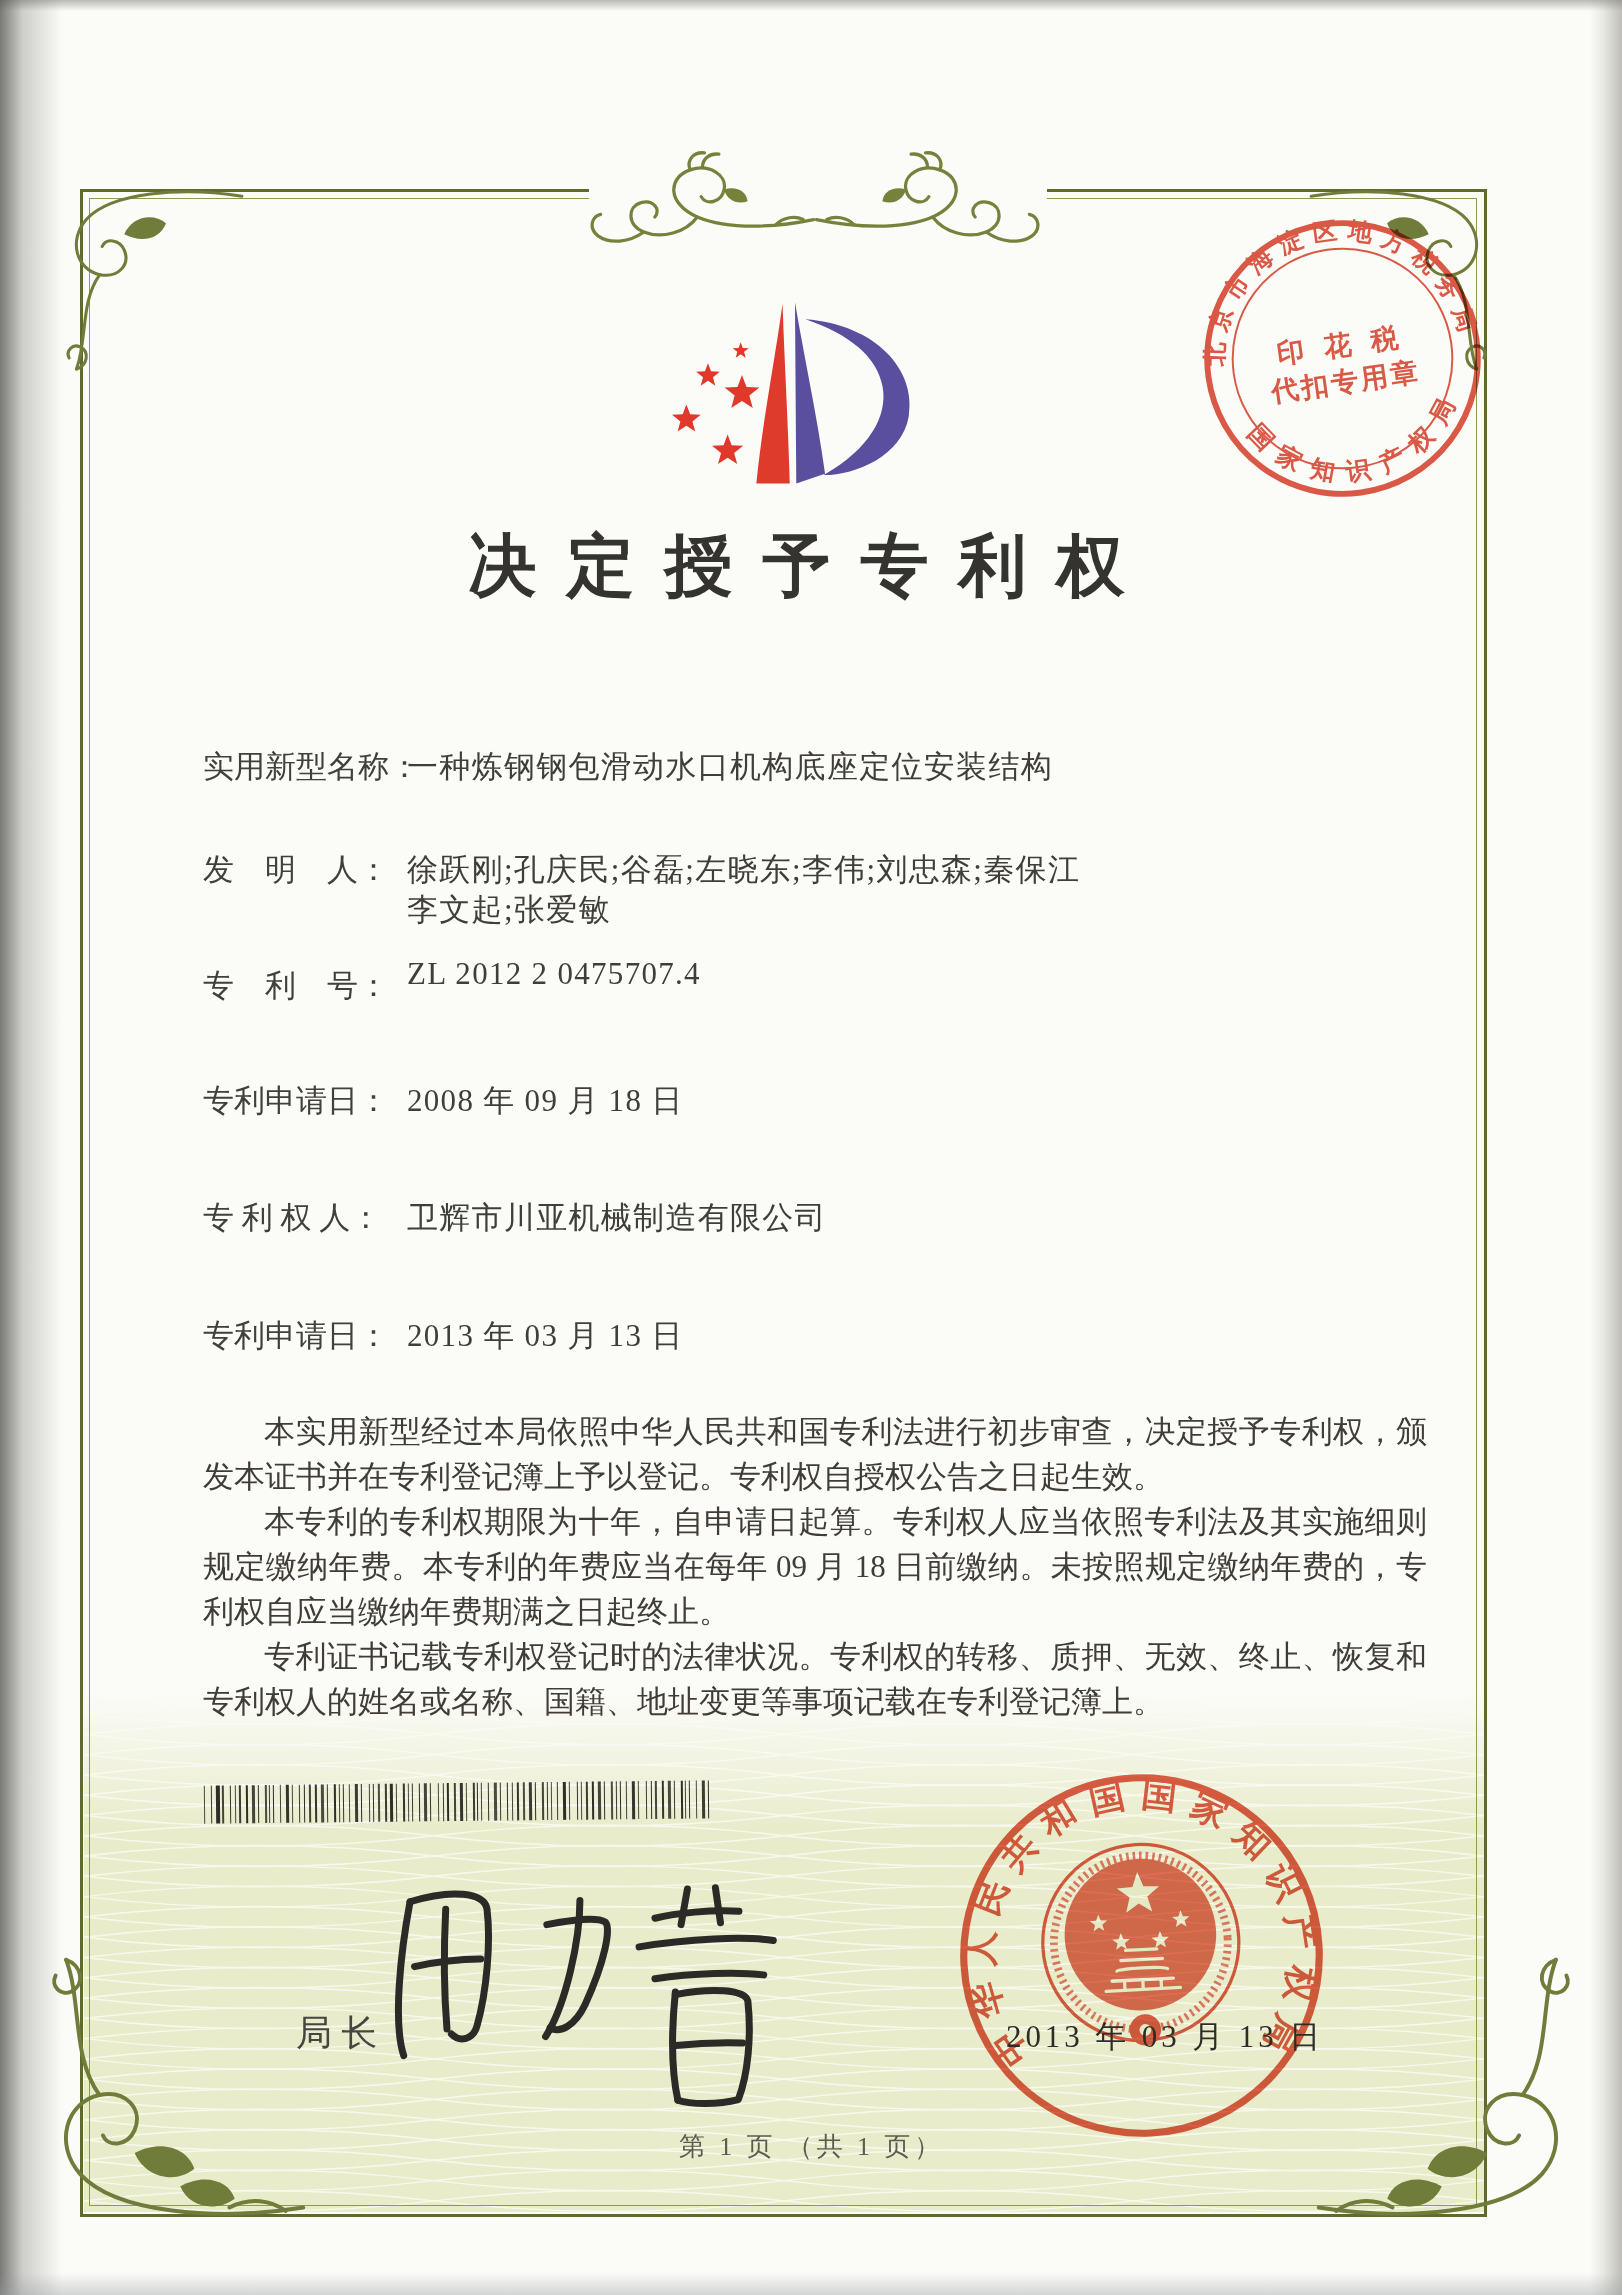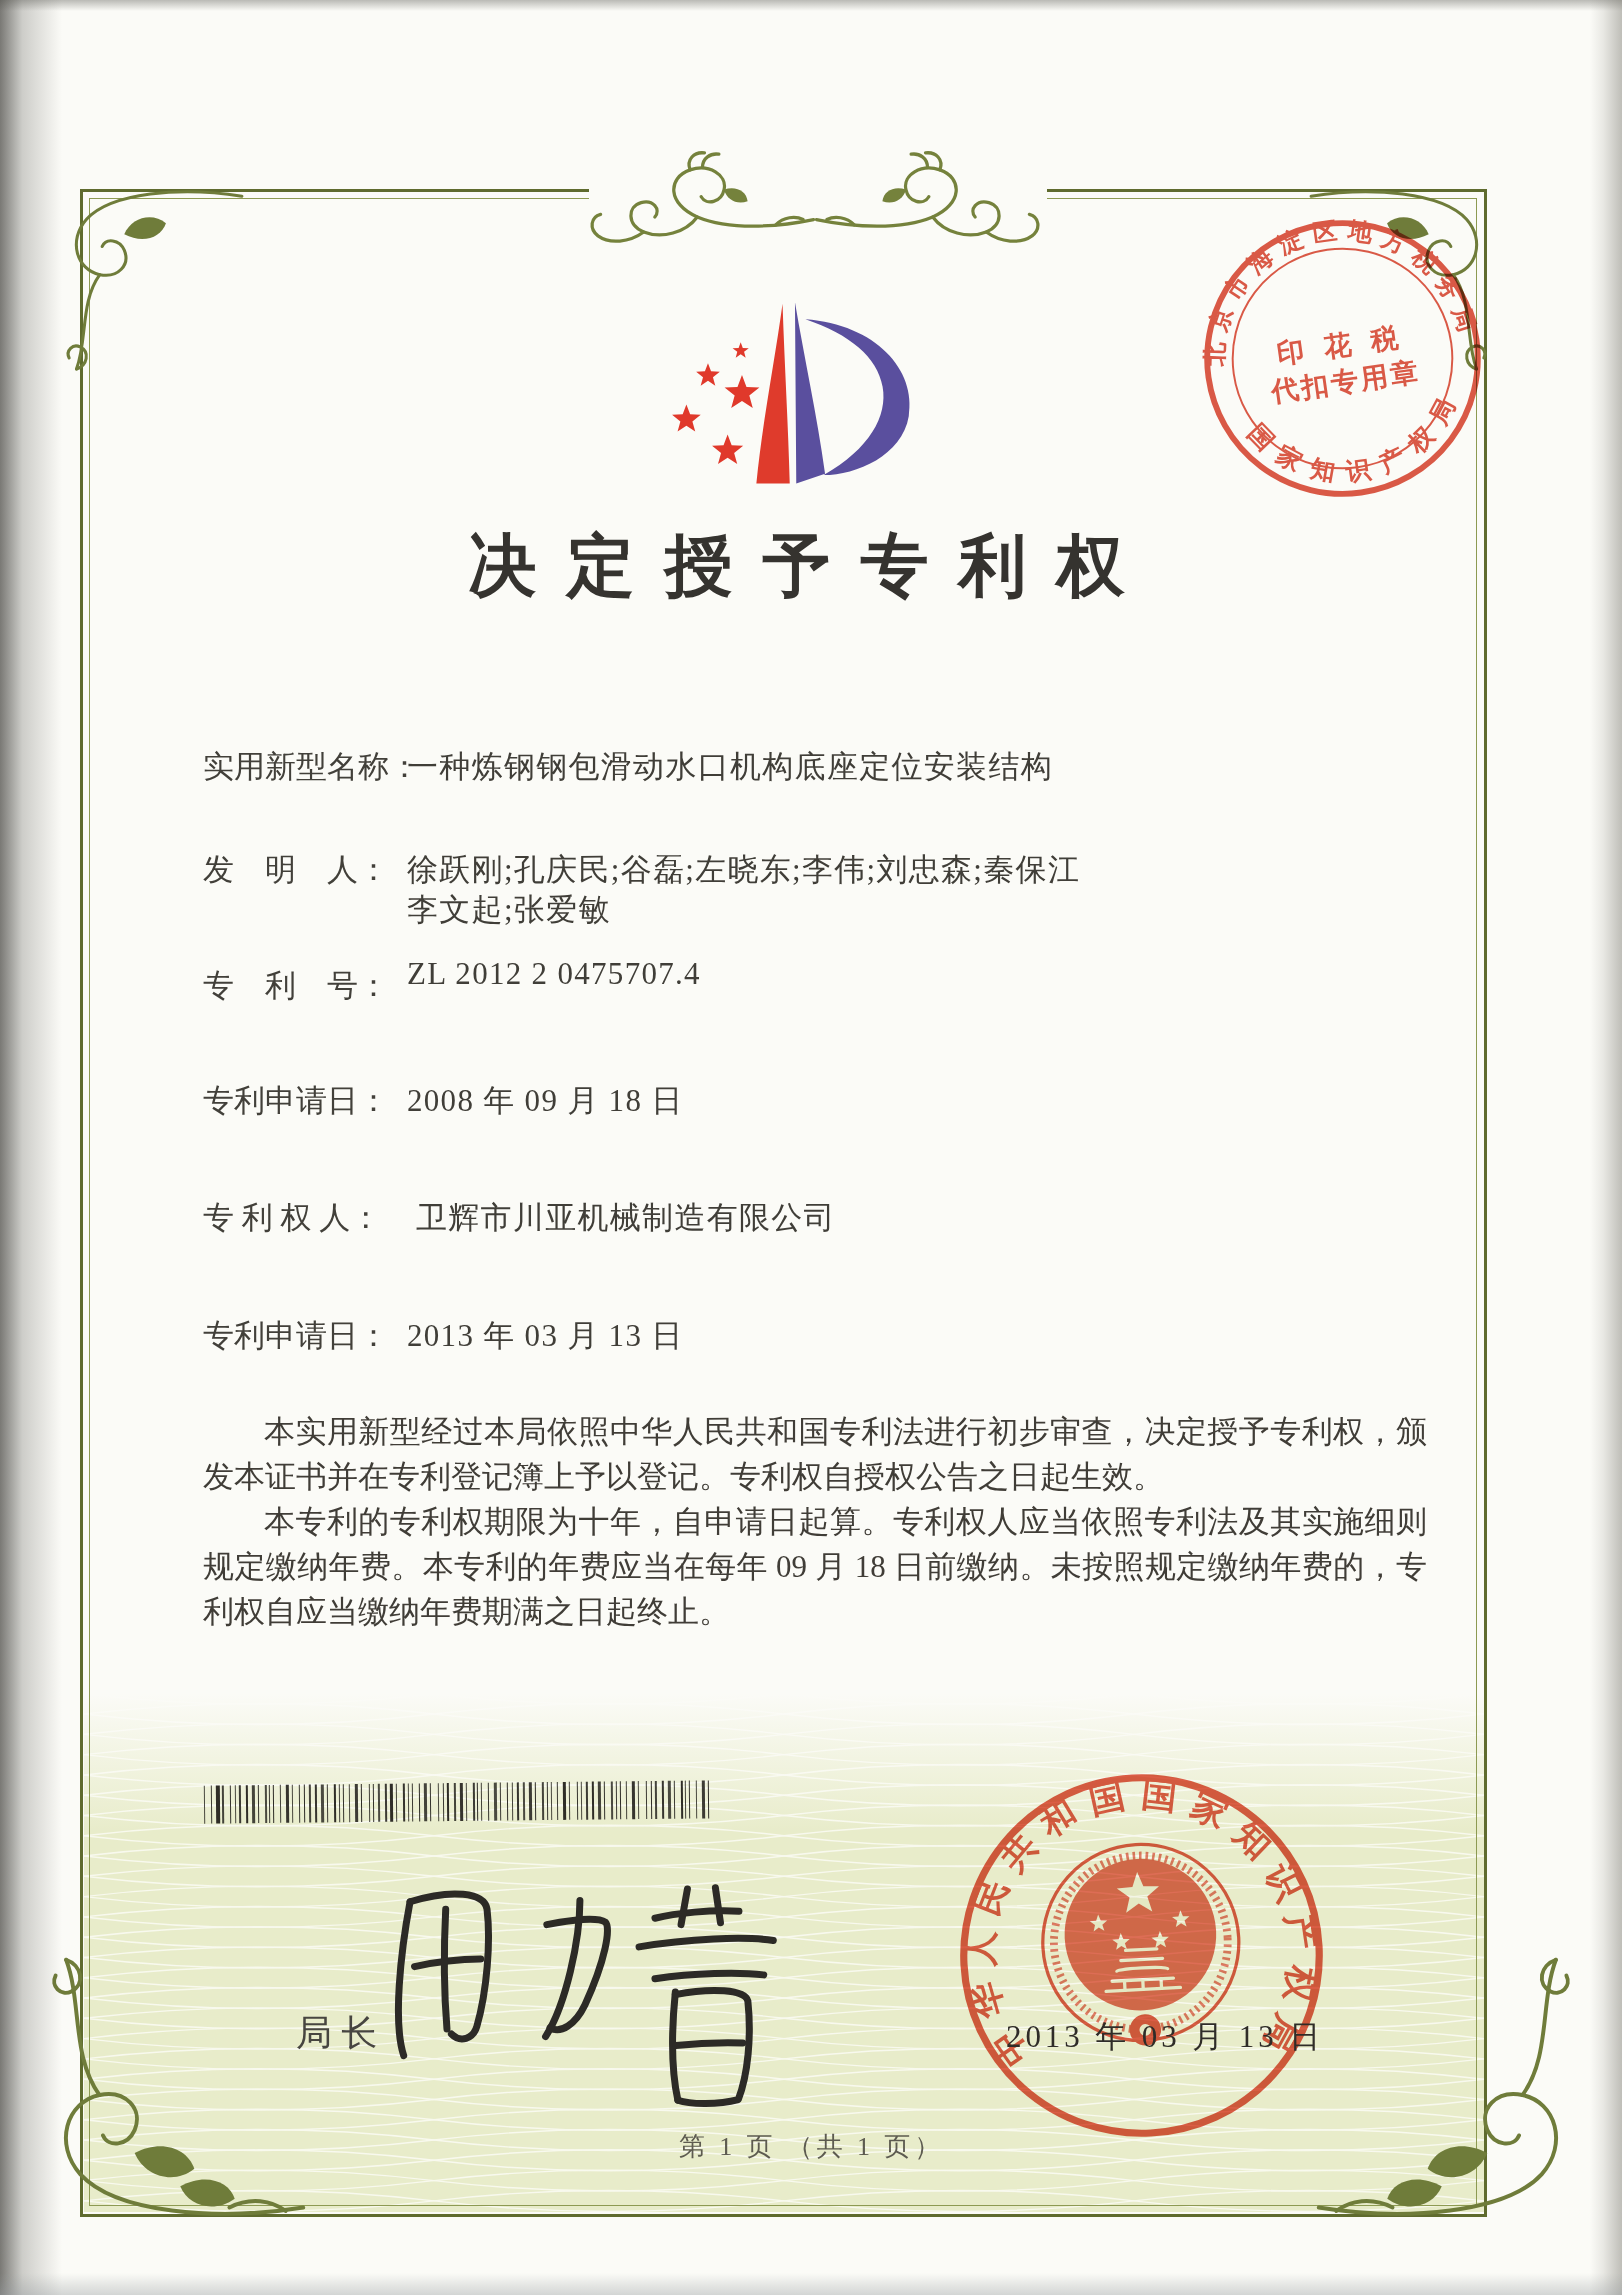--- a/index.html
+++ b/index.html
@@ -231,28 +231,29 @@
   <span class="abs row-value" style="left:407px;top:849px">徐跃刚;孔庆民;谷磊;左晓东;李伟;刘忠森;秦保江</span>
   <span class="abs row-value" style="left:407px;top:889px">李文起;张爱敏</span>
 
   <span class="abs row-label" style="left:203px;top:965px">专　利　号：</span>
   <span class="abs row-value" style="left:407px;top:956px">ZL 2012 2 0475707.4</span>
 
   <span class="abs row-label" style="left:203px;top:1080px">专利申请日：</span>
   <span class="abs row-value" style="left:407px;top:1080px">2008 年 09 月 18 日</span>
 
   <span class="abs row-label" style="left:203px;top:1197px">专 利 权 人：</span>
-  <span class="abs row-value" style="left:416px;top:1197px">卫辉市川亚机械制造有限公司</span>
+  <span class="abs row-value" style="left:407px;top:1197px">卫辉市川亚机械制造有限公司</span>
 
   <span class="abs row-label" style="left:203px;top:1315px">专利申请日：</span>
   <span class="abs row-value" style="left:407px;top:1315px">2013 年 03 月 13 日</span>
 
   <div class="abs paras">
     <p>本实用新型经过本局依照中华人民共和国专利法进行初步审查，决定授予专利权，颁发本证书并在专利登记簿上予以登记。专利权自授权公告之日起生效。</p>
     <p>本专利的专利权期限为十年，自申请日起算。专利权人应当依照专利法及其实施细则规定缴纳年费。本专利的年费应当在每年 09 月 18 日前缴纳。未按照规定缴纳年费的，专利权自应当缴纳年费期满之日起终止。</p>
+    <p>专利证书记载专利权登记时的法律状况。专利权的转移、质押、无效、终止、恢复和专利权人的姓名或名称、国籍、地址变更等事项记载在专利登记簿上。</p>
   </div>
 
   <div id="barcode" class="abs">
       <div style="left: 0px; width: 1.3px; opacity: 0.82;"></div>
       <div style="left: 6.5px; width: 1.3px; opacity: 0.89;"></div>
       <div style="left: 12.4px; width: 3.3px; opacity: 0.96;"></div>
       <div style="left: 18.3px; width: 1.3px; opacity: 0.85;"></div>
       <div style="left: 26px; width: 1.3px; opacity: 0.92;"></div>
       <div style="left: 31px; width: 1.3px; opacity: 0.82;"></div>
       <div style="left: 35px; width: 2px; opacity: 0.89;"></div>

